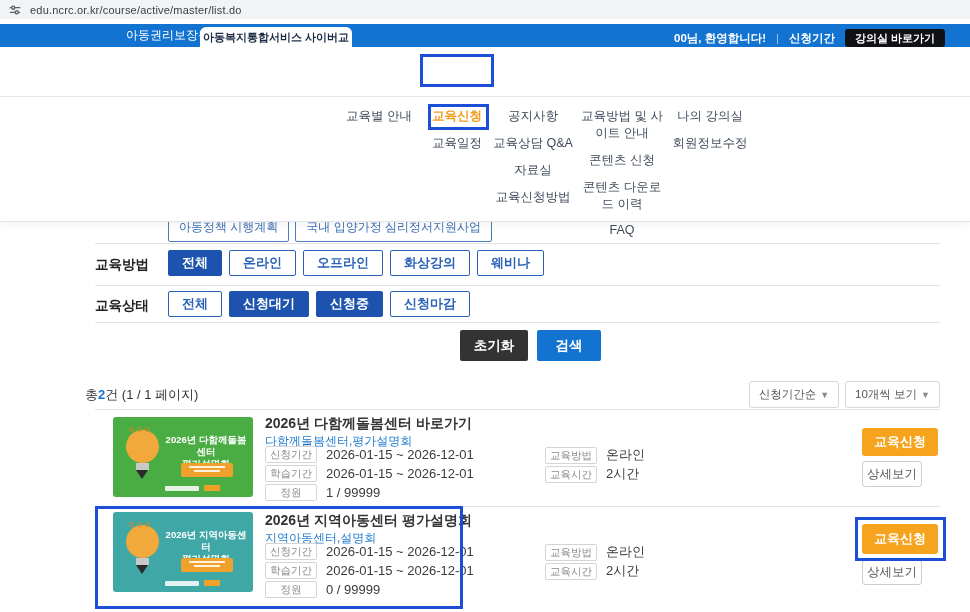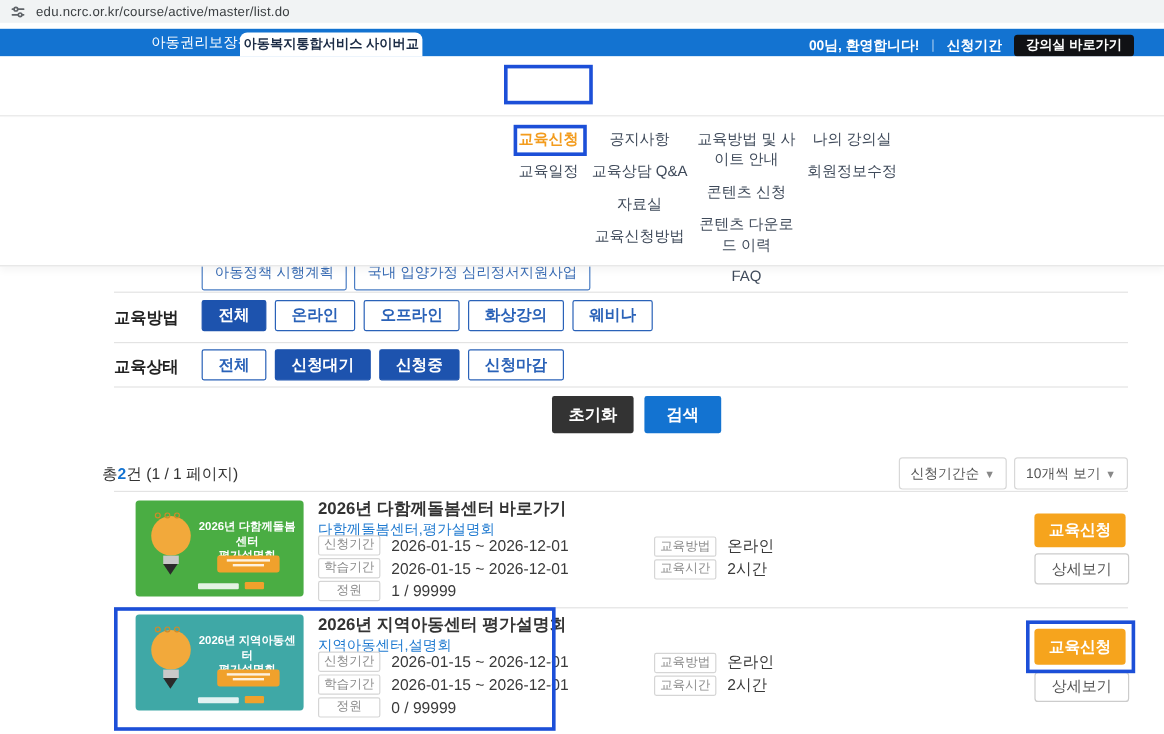--- a/index.html
+++ b/index.html
@@ -87,21 +87,21 @@
   .thumb-logos { position:absolute; left:52px; bottom:6px; display:flex; gap:5px; align-items:center; }
   .tlogo1 { width:34px; height:5px; background:rgba(255,255,255,.85); border-radius:1px; }
   .tlogo2 { width:16px; height:6px; background:#f0a12c; border-radius:1px; }
 
   .card-title { position:absolute; font-size:14px; font-weight:bold; color:#333; }
   .card-tags { position:absolute; font-size:12px; color:#1f7ad0; }
   .crow { position:absolute; display:flex; align-items:center; }
   .taglbl { display:inline-block; width:52px; height:17px; line-height:15px; border:1px solid #d5d5d5; color:#8a8a8a; font-size:10.5px; text-align:center; border-radius:2px; background:#fff; }
   .cval { margin-left:9px; font-size:13px; color:#3a3a3a; white-space:nowrap; }
   .apply-btn { position:absolute; width:76px; background:#f6a41d; color:#fff; font-size:13px; font-weight:bold; border:none; border-radius:3px; cursor:pointer; font-family:inherit; }
-  .detail-btn { position:absolute; width:79px; background:#fff; color:#555; font-size:12.5px; border:1px solid #ccc; border-radius:3px; cursor:pointer; font-family:inherit; }
+  .detail-btn { position:absolute; width:60px; background:#fff; color:#555; font-size:12.5px; border:1px solid #ccc; border-radius:3px; cursor:pointer; font-family:inherit; }
 
   
   .ann { position:absolute; border:3px solid #1c4fd8; pointer-events:none; z-index:50; background:transparent; }
 </style>
 </head>
 <body>
 
 <div id="app">
 
   <div class="urlbar">
@@ -157,20 +157,23 @@
     <div class="searchbox">
       <input type="text" placeholder="무엇을 찾고 계시나요?" style="">
       <svg class="search-ic" viewBox="0 0 24 24" fill="none" stroke="#1373d1" stroke-width="2.6" stroke-linecap="round">
         <circle cx="10.5" cy="10.5" r="6.5"></circle>
           <line x1="15.5" y1="15.5" x2="21" y2="21"></line>
       </svg>
     </div>
   </div>
 
   <div class="megamenu">
+    <div class="mcol" style="left:324px;width:110px;">
+      <div class="mitem">교육별 안내</div>
+    </div>
     <div class="mcol" style="left:402px;width:110px;">
       <div class="mitem mitem-hl">교육신청</div>
       <div class="mitem">교육일정</div>
     </div>
     <div class="mcol" style="left:478px;width:110px;">
       <div class="mitem">공지사항</div>
       <div class="mitem">교육상담 Q&amp;A</div>
       <div class="mitem">자료실</div>
       <div class="mitem">교육신청방법</div>
     </div>

